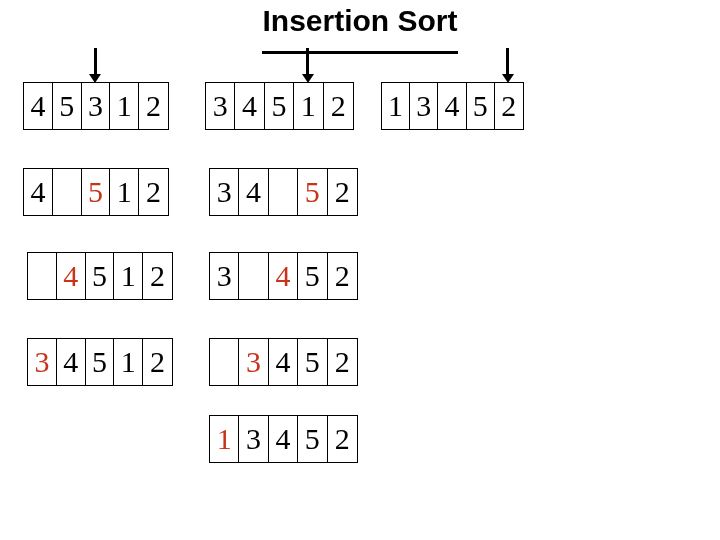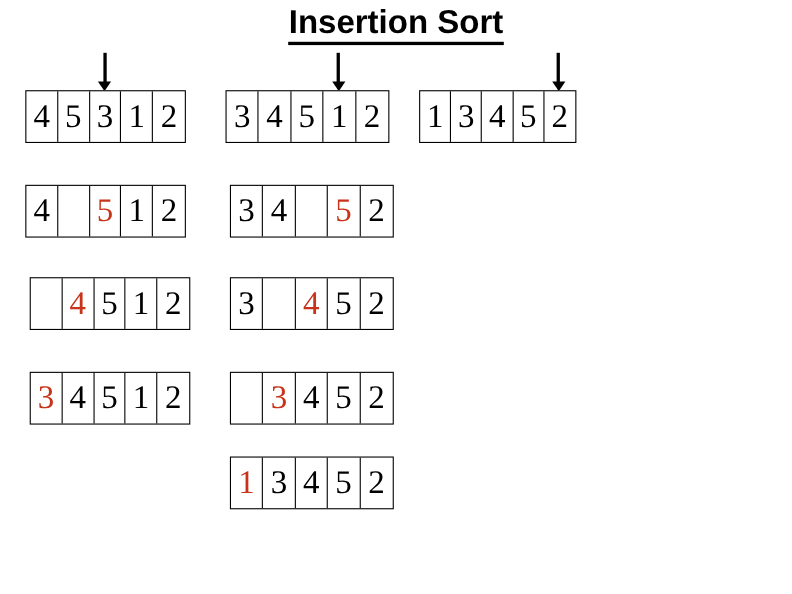--- a/index.html
+++ b/index.html
@@ -30,21 +30,21 @@
     text-align: center;
     font-family: "Liberation Sans", sans-serif;
     font-weight: bold;
     font-size: 30px;
     line-height: 34px;
     color: #000000;
     letter-spacing: 0px;
   }
   .title span {
     border-bottom: 3px solid #000000;
-    padding-bottom: 1px;
+    padding-bottom: 14px;
     margin-top: 17px;
   }
 
   
   .array {
     position: absolute;
     display: flex;
     border: 1.5px solid #000000;
     box-sizing: content-box;
     background: #ffffff;

